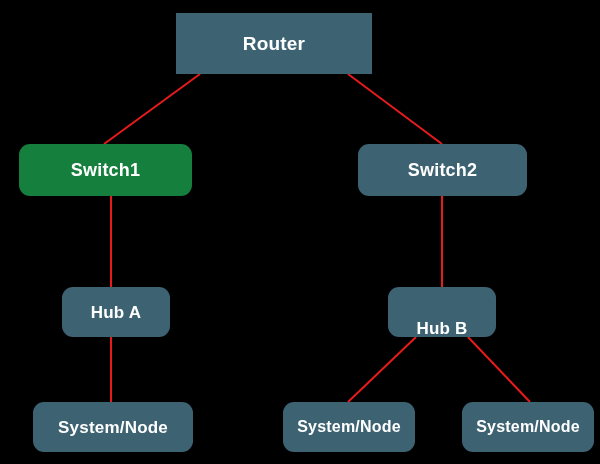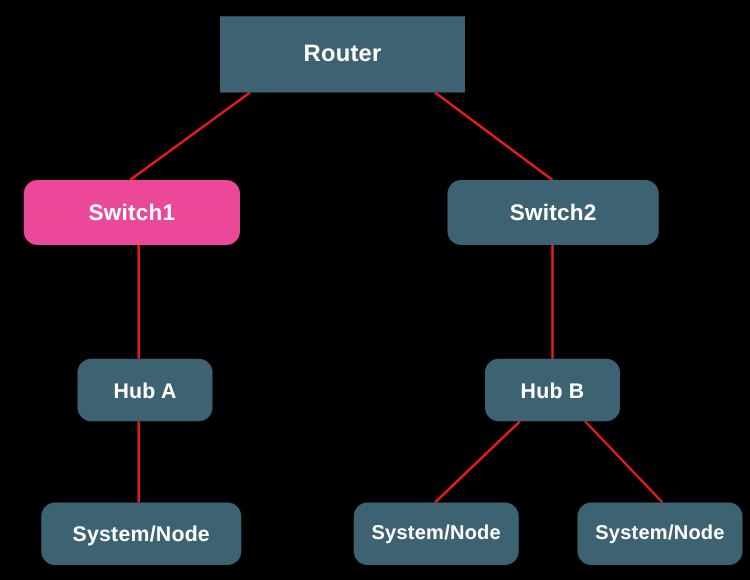--- a/index.html
+++ b/index.html
@@ -38,21 +38,21 @@
     z-index: 2;
   }
   .node-box.rounded { border-radius: 11px; }
   .node-box.square  { border-radius: 0; justify-content: center; }
 
   
   #node-router   { left:176px; top:13px;  width:196px; height:61px; font-size:19px; }
   #node-switch1  { left:19px;  top:144px; width:173px; height:52px; font-size:18px; }
   #node-switch2  { left:358px; top:144px; width:169px; height:52px; font-size:18px; }
   #node-hub-a    { left:62px;  top:287px; width:108px; height:50px; font-size:17px; }
-  #node-hub-b    { left:388px; top:287px; width:108px; height:50px; font-size:17px; }
+  #node-hub-b    { left:388px; top:287px; width:108px; height:50px; font-size:17px;align-items:flex-end; }
   #node-sys-1    { left:33px;  top:402px; width:160px; height:50px; font-size:17px; }
   #node-sys-2    { left:283px; top:402px; width:132px; height:50px; font-size:16px; }
   #node-sys-3    { left:462px; top:402px; width:132px; height:50px; font-size:16px; }
 
   .node-label { display:block; line-height:1; }
 </style>
 </head>
 <body style="background: rgb(0, 0, 0);">
 
 <div id="stage" style="background: rgb(0, 0, 0);">
@@ -64,21 +64,21 @@
     <line class="edge" x1="442" y1="196" x2="442" y2="287" stroke="#e81b1b" stroke-width="2" stroke-linecap="butt"></line>
     <line class="edge" x1="111" y1="337" x2="111" y2="402" stroke="#e81b1b" stroke-width="2" stroke-linecap="butt"></line>
     <line class="edge" x1="416" y1="337" x2="348" y2="402" stroke="#e81b1b" stroke-width="2" stroke-linecap="butt"></line>
     <line class="edge" x1="468" y1="337" x2="530" y2="402" stroke="#e81b1b" stroke-width="2" stroke-linecap="butt"></line>
   </svg>
 
   <div id="node-router" class="node-box square" style="left: 176px; top: 13px; width: 196px; height: 61px; background: rgb(61, 99, 115); color: rgb(255, 255, 255); border-radius: 0px;">
     <span class="node-label">Router</span>
   </div>
 
-  <div id="node-switch1" class="node-box rounded" style="left: 19px; top: 144px; width: 173px; height: 52px; background: #ec4899; color: rgb(255, 255, 255); border-radius: 11px;">
+  <div id="node-switch1" class="node-box rounded" style="left: 19px; top: 144px; width: 173px; height: 52px; background: #15803d; color: rgb(255, 255, 255); border-radius: 11px;">
     <span class="node-label">Switch1</span>
   </div>
 
   <div id="node-switch2" class="node-box rounded" style="left: 358px; top: 144px; width: 169px; height: 52px; background: rgb(61, 99, 115); color: rgb(255, 255, 255); border-radius: 11px; align-items: center;">
     <span class="node-label">Switch2</span>
   </div>
 
   <div id="node-hub-a" class="node-box rounded" style="left: 62px; top: 287px; width: 108px; height: 50px; background: rgb(61, 99, 115); color: rgb(255, 255, 255); border-radius: 11px;">
     <span class="node-label">Hub A</span>
   </div>

